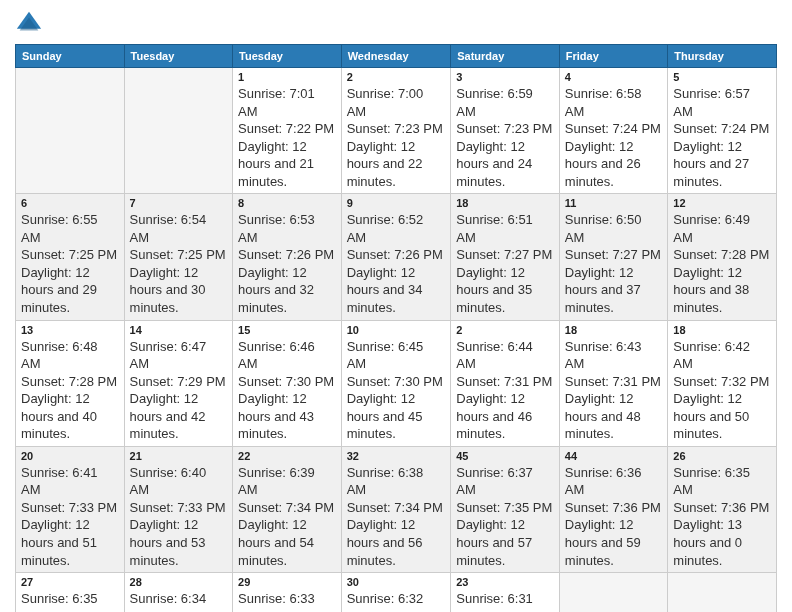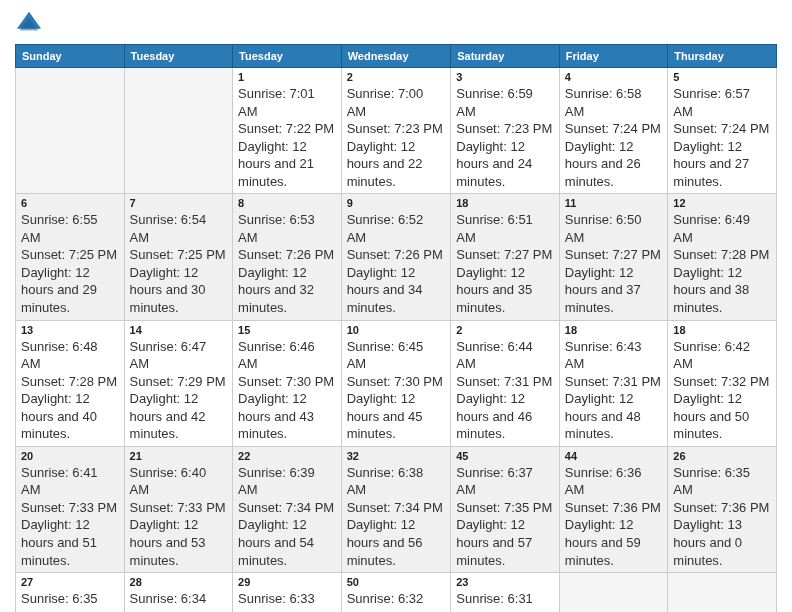--- a/index.html
+++ b/index.html
@@ -257,21 +257,21 @@
           </td>
           <td>
             <span class="day-num">28</span>
             <div class="day-info">Sunrise: 6:34 AM<br>Sunset: 7:38 PM<br>Daylight: 13 hours and 3 minutes.</div>
           </td>
           <td>
             <span class="day-num">29</span>
             <div class="day-info">Sunrise: 6:33 AM<br>Sunset: 7:38 PM<br>Daylight: 13 hours and 5 minutes.</div>
           </td>
           <td>
-            <span class="day-num">50</span>
+            <span class="day-num">30</span>
             <div class="day-info">Sunrise: 6:32 AM<br>Sunset: 7:39 PM<br>Daylight: 13 hours and 6 minutes.</div>
           </td>
           <td>
             <span class="day-num">23</span>
             <div class="day-info">Sunrise: 6:31 AM<br>Sunset: 7:40 PM<br>Daylight: 13 hours and 8 minutes.</div>
           </td>
           <td class="empty"></td>
           <td class="empty"></td>
         </tr>
       </tbody>

